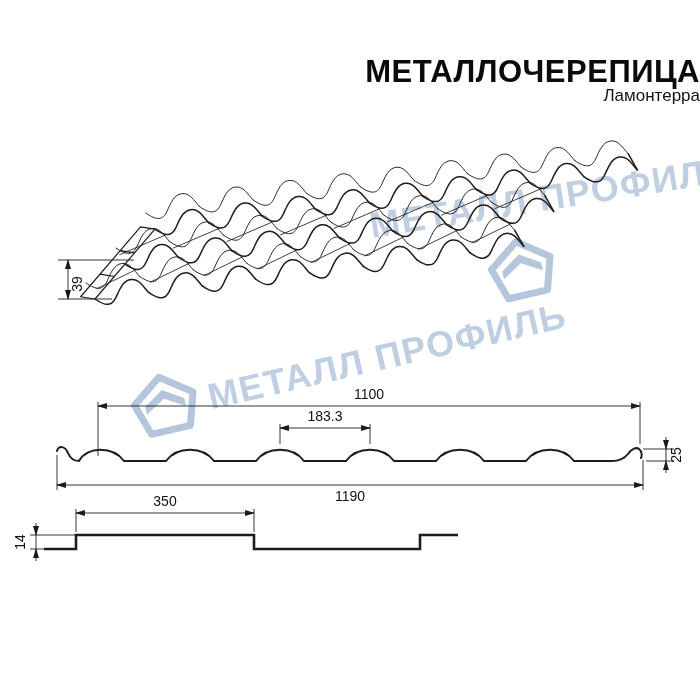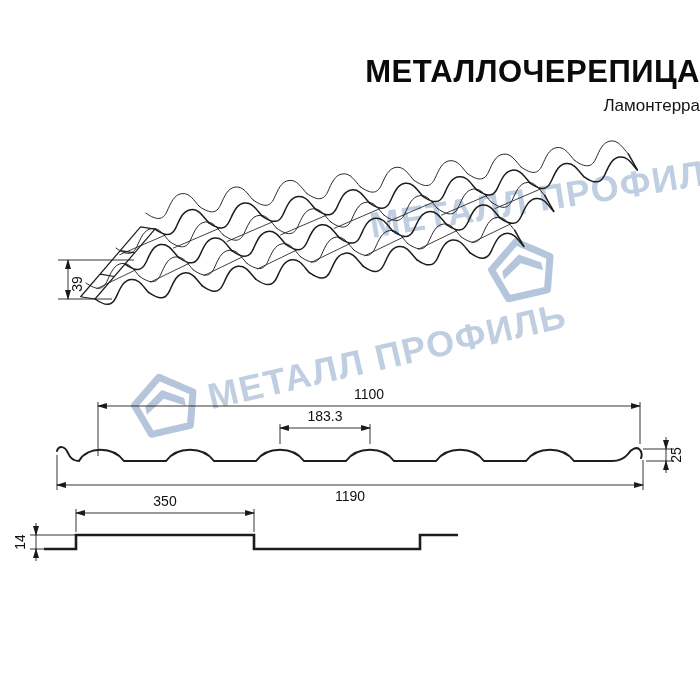--- a/index.html
+++ b/index.html
@@ -1,20 +1,20 @@
 <!DOCTYPE html>
 <html><head>
 <meta charset="utf-8">
 <style>
   html,body{margin:0;padding:0;}
   body{width:700px;height:700px;background:#ffffff;font-family:"Liberation Sans",sans-serif;}
   .page{position:relative;width:700px;height:700px;background:#fff;overflow:hidden;}
   .hdr{position:absolute;top:56px;left:0;width:100%;text-align:right;z-index:3;}
   .title{font-size:31px;font-weight:bold;letter-spacing:.5px;color:#0b0b0b;line-height:1;}
-  .subtitle{font-size:17px;color:#141414;margin-top:10px;line-height:1;}
+  .subtitle{font-size:17px;color:#141414;line-height:1;}
   svg.canvas{position:absolute;left:0;top:0;z-index:2;}
   .dim{font-size:14px;fill:#111;}
   .dim.mid{text-anchor:middle;}
   .wmtext{font-size:36px;font-weight:bold;letter-spacing:1.5px;opacity:.85;}
 </style>
 </head>
 <body>
 
 <div class="page">
 

